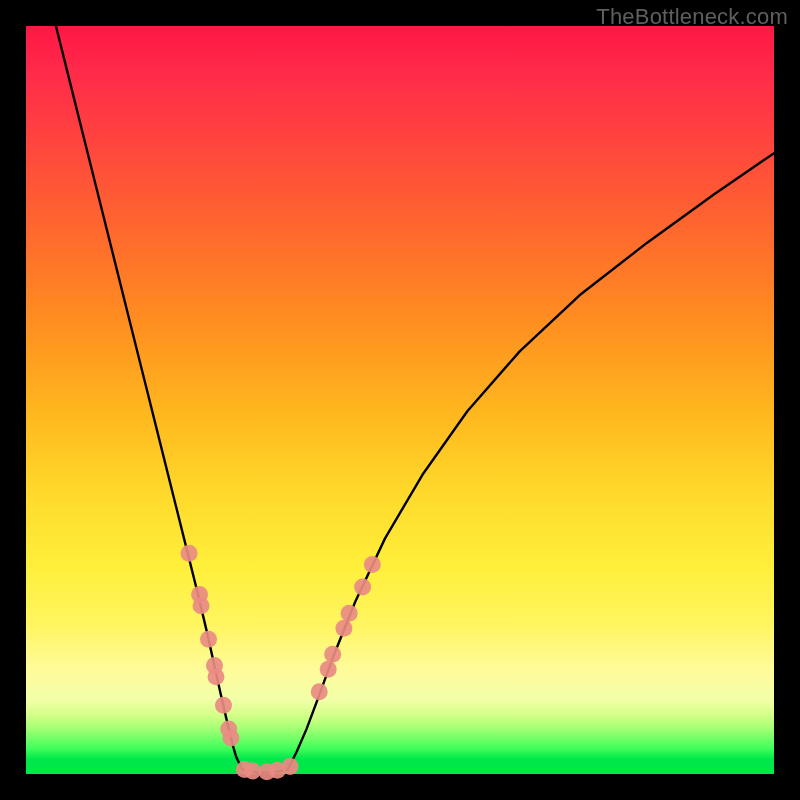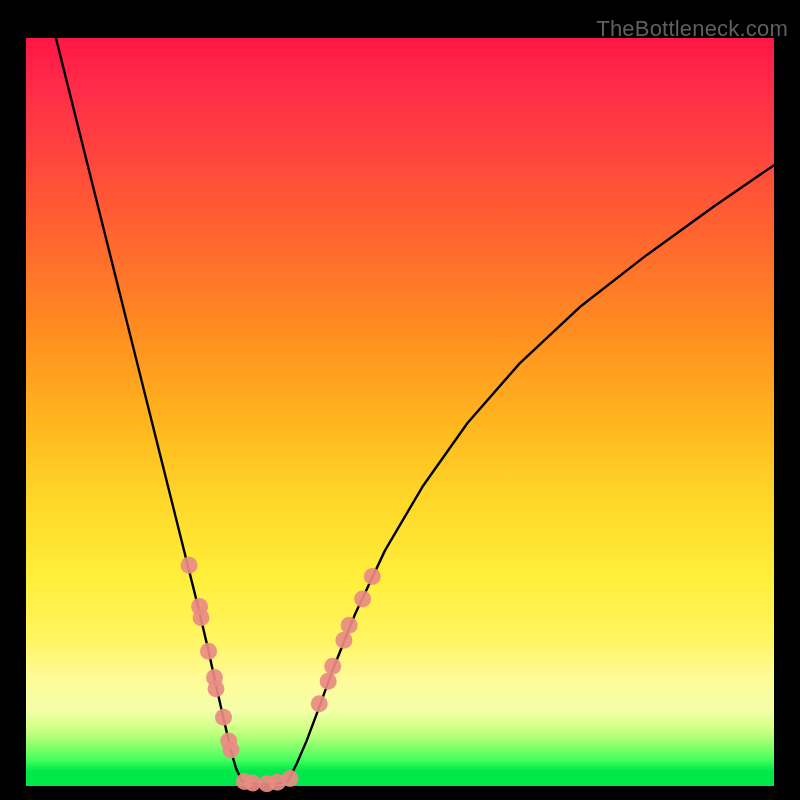--- a/index.html
+++ b/index.html
@@ -6,21 +6,21 @@
     margin: 0;
     padding: 0;
     width: 800px;
     height: 800px;
     overflow: hidden;
     background: #000;
     font-family: Arial, Helvetica, sans-serif;
   }
   .frame {
     position: absolute;
-    top: 12px;
+    top: 0;
     left: 0;
     width: 800px;
     height: 596px;
     background: #000;
   }
   .plot-area {
     position: absolute;
     top: 26px;
     left: 26px;
     width: 748px;

